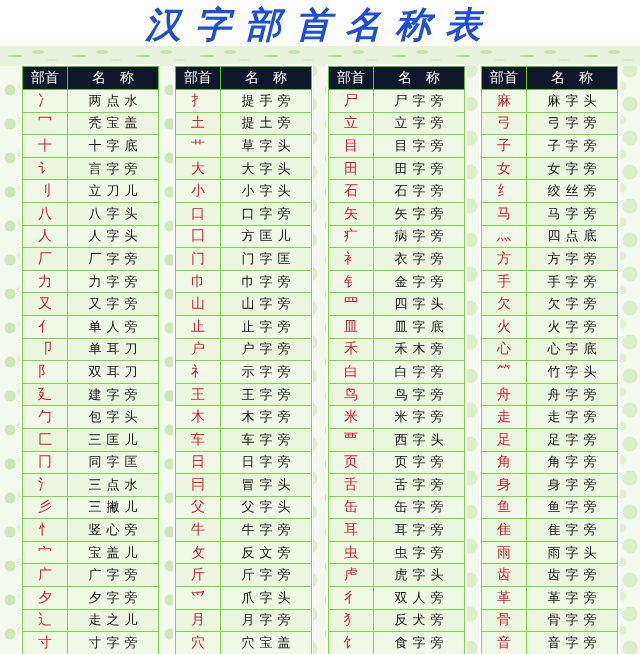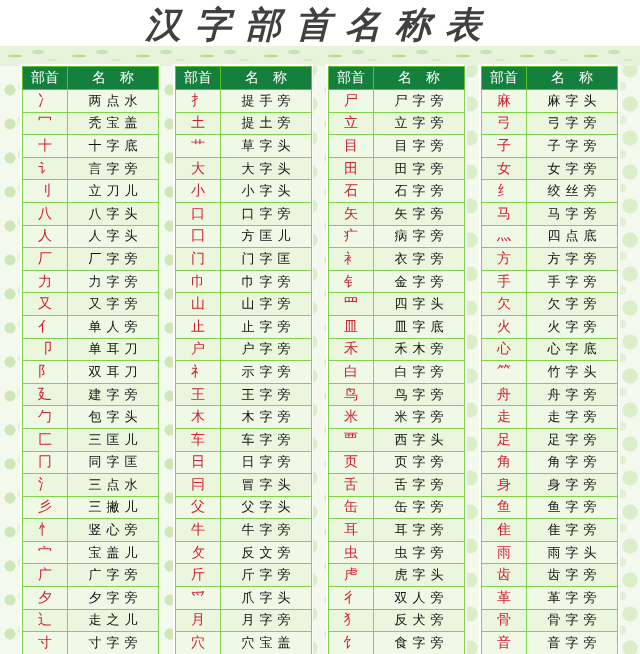--- a/index.html
+++ b/index.html
@@ -6,21 +6,21 @@
   body {
     width:640px; height:654px; overflow:hidden; position:relative;
     background:#ffffff;
     font-family: "DejaVu Serif", "Liberation Serif", serif;
   }
   .title {
     position:absolute; left:0; top:0; width:640px; height:46px;
     text-align:center; line-height:48px;
     font-family: "DejaVu Serif", serif;
     font-size:36px; font-weight:bold; font-style:italic;
-    color:#404040; letter-spacing:14px;
+    color:#1d4ed8; letter-spacing:14px;
   }
   .pattern {
     position:absolute; left:0; top:46px; width:640px; height:608px;
     background-color:#f4f9ee;
     background-image:
       radial-gradient(circle at 10px 10px, #cfe6b8 0 5px, transparent 6px),
       radial-gradient(circle at 30px 24px, #dcedc9 0 7px, transparent 8px),
       radial-gradient(circle at 22px 6px, #e2f0d4 0 4px, transparent 5px);
     background-size:40px 34px;
   }
@@ -34,21 +34,21 @@
     background-size:64px 20px;
   }
   .gap {
     position:absolute; top:64px; height:590px; background:#ffffff;
   }
   .table {
     position:absolute; top:66px; border-collapse:collapse;
     background:#eef8e3;
   }
   .table th {
-    background:#15803d; color:#ffffff;
+    background:#0f172a; color:#ffffff;
     font-family:Liberation Serif, serif; font-weight:normal;
     font-size:14px; height:22px; padding:0;
     border:1px solid #5cc22c;
   }
   .table th.c2 { letter-spacing:14px; text-indent:14px; }
   .table td {
     height:21.6px; padding:0; text-align:center;
     border:1px solid #7fd24a;
     font-size:13px;
   }

